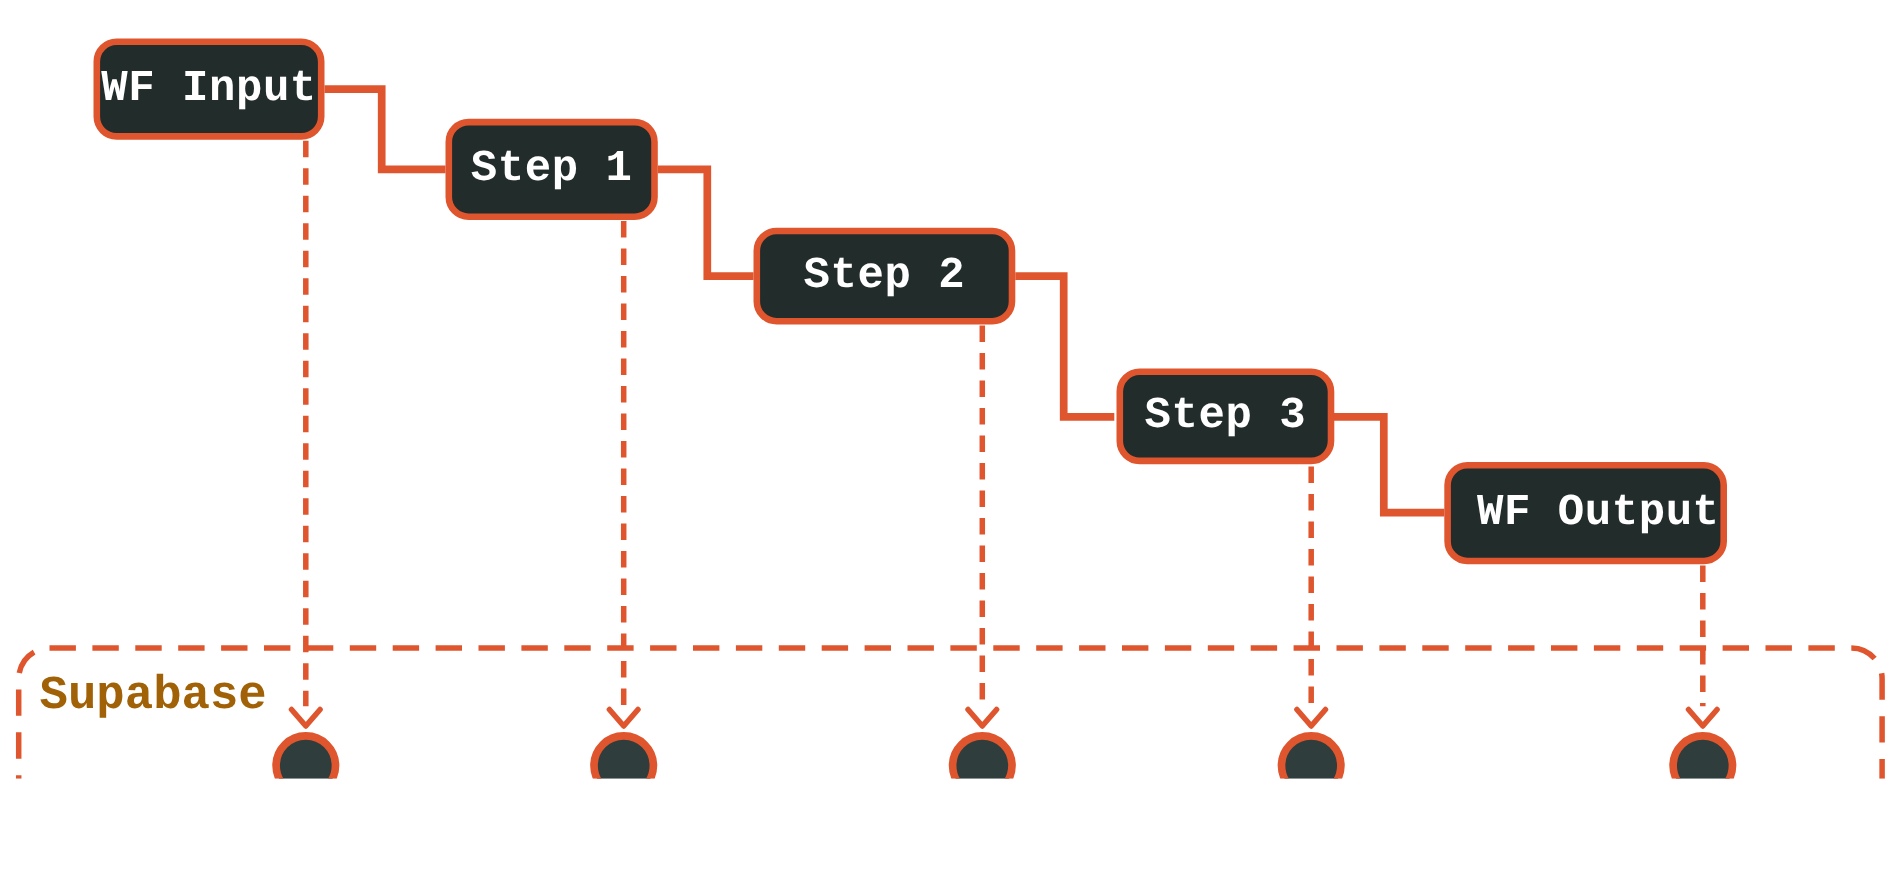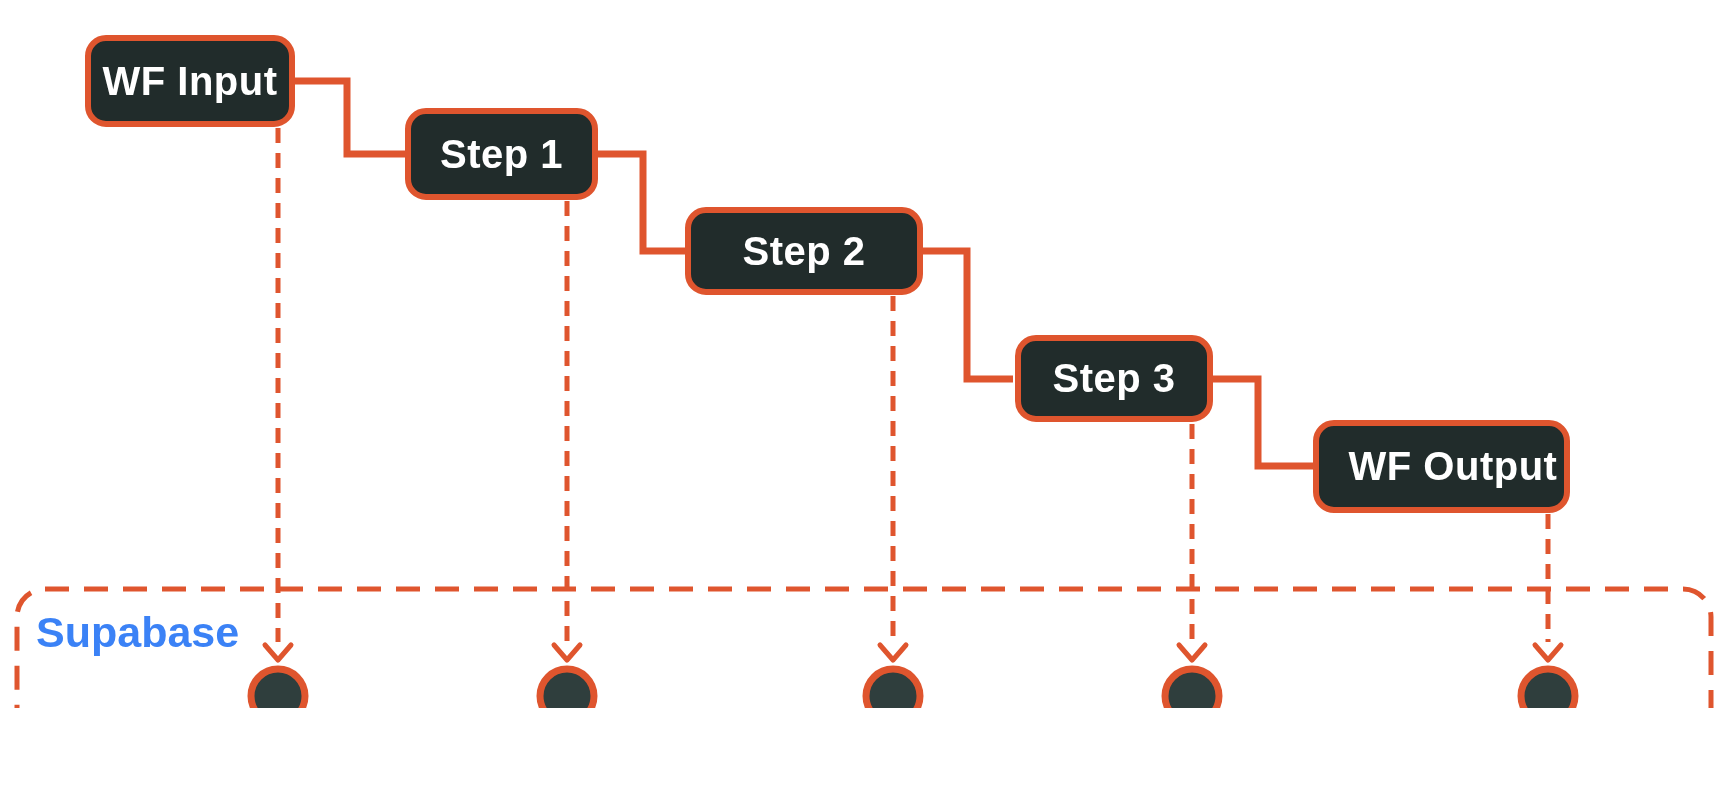--- a/index.html
+++ b/index.html
@@ -1,21 +1,21 @@
 <!DOCTYPE html>
 <html><head>
 <meta charset="utf-8">
 <style>
   html, body { margin: 0; padding: 0; background: #ffffff; }
   .canvas {
     position: relative;
     width: 1730px;
     height: 708px;
     background: #ffffff;
-    font-family: Liberation Sans, sans-serif;
+    font-family: Liberation Mono, monospace;
     overflow: hidden;
   }
   .wires {
     position: absolute;
     left: 0; top: 0;
     width: 1730px; height: 792px;
     z-index: 1;
   }
   .node {
     position: absolute;
@@ -31,21 +31,21 @@
     justify-content: center;
     z-index: 2;
     letter-spacing: 0.5px;
   }
   .container-label {
     position: absolute;
     left: 36px;
     top: 608px;
     font-size: 43px;
     font-weight: bold;
-    color: #3b82f6;
+    color: #a16207;
     z-index: 2;
   }
 </style>
 </head>
 <body>
 
 <div class="canvas">
 
   <svg class="wires" viewBox="0 0 1730 792" xmlns="http://www.w3.org/2000/svg">
 

